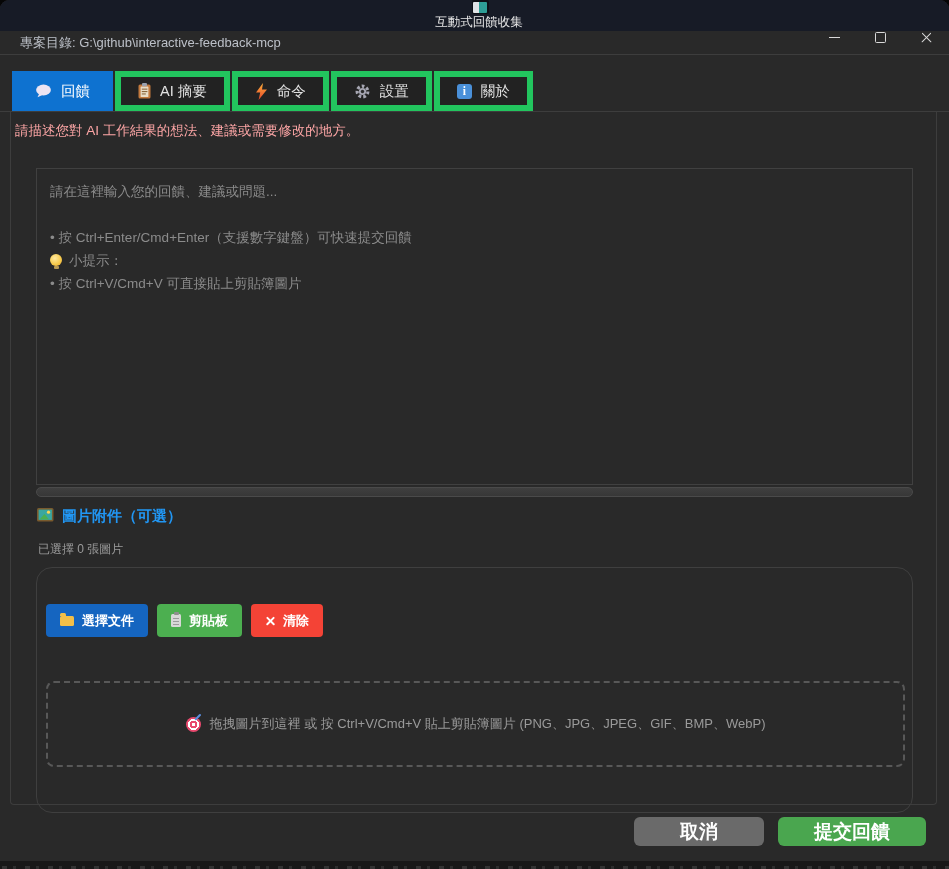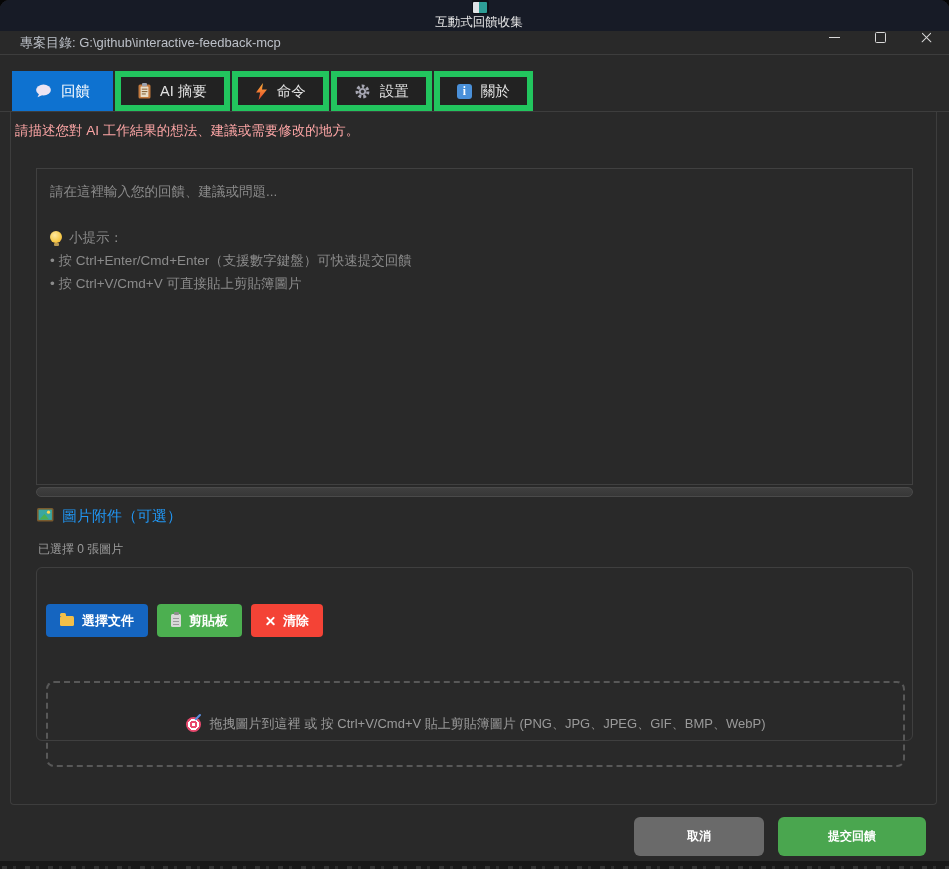--- a/index.html
+++ b/index.html
@@ -64,25 +64,25 @@
                  background:#b99a53; border-radius:1px; }
   .ta { position:absolute; inset:0; width:100%; height:100%; background:transparent;
         border:none; outline:none; resize:none; color:#e0e0e0; font-size:13.5px;
         font-family:inherit; padding:11px 13px; }
 
   .hscroll { position:absolute; left:25px; top:375px; width:877px; height:10px;
              border:1px solid #4a4a4a; border-radius:6px;
              background:linear-gradient(#3f3f3f,#373737); }
 
   .img-header { position:absolute; left:26px; top:395px; display:flex; align-items:center; gap:8px; }
-  .img-title { color:#2196f3; font-size:15px; font-weight:normal; }
+  .img-title { color:#2196f3; font-size:15px; font-weight:bold; }
   .img-count { position:absolute; left:27px; top:429px; color:#9c9c9c; font-size:12px; }
 
-  .groupbox { position:absolute; left:25px; top:455px; width:877px; height:174px;
-              border:1px solid #3f3f3f; border-radius:6px; }
+  .groupbox { position:absolute; left:25px; top:455px; width:877px; height:246px;
+              border:1px solid #3f3f3f; border-radius:16px; }
   .btn-row { position:absolute; left:9px; top:36px; display:flex; gap:9px; }
   .btn { display:flex; align-items:center; gap:8px; height:33px; padding:0 14px;
          border:none; border-radius:4px; color:#fff; font-size:13px; font-weight:bold;
          font-family:inherit; cursor:default; }
   .btn-blue  { background:#1565c0; }
   .btn-green { background:#4caf50; }
   .btn-red   { background:#f44336; }
 
   .folder { width:14px; height:10px; background:#f2bf49; border-radius:1.5px; position:relative; flex:none; }
   .folder::before { content:""; position:absolute; top:-3px; left:0; width:6px; height:3px;
@@ -102,22 +102,22 @@
               border:2px dashed #585858; border-radius:8px;
               display:flex; align-items:center; justify-content:center; gap:9px;
               color:#9a9a9a; font-size:13px; }
   .target { width:15px; height:15px; border-radius:50%; flex:none; position:relative;
             background:radial-gradient(circle, #ffffff 0 1.8px, #e8486d 1.8px 3.8px,
                        #ffffff 3.8px 5.6px, #e8486d 5.6px 7.5px); }
   .target::after { content:""; position:absolute; right:-1.5px; top:-1px; width:8px; height:2.4px;
                    background:#5a8fe0; border-radius:1px; transform:rotate(-45deg); }
 
   
-  .footer-btn { position:absolute; top:817px; height:39px; border:none; border-radius:6px;
-                color:#fff; font-size:12px; font-weight:bold; font-family:inherit; cursor:default; }
+  .footer-btn { position:absolute; top:817px; height:29px; border:none; border-radius:6px;
+                color:#fff; font-size:19px; font-weight:bold; font-family:inherit; cursor:default; }
   .btn-cancel { left:634px; width:130px; background:#6a6a6a; }
   .btn-submit { left:778px; width:148px; background:#4aa64f; }
 
   
   .desktop-strip { position:absolute; top:861px; left:0; width:949px; height:8px;
                    background:#181818; overflow:hidden; }
   .desktop-strip::after { content:""; position:absolute; bottom:0; left:2px; right:0; height:3px;
       background:repeating-linear-gradient(90deg, #4a4a4a 0 5px, transparent 5px 11px,
                  #3f3f3f 11px 14px, transparent 14px 23px); opacity:.55; }
 </style>
@@ -203,24 +203,24 @@
   </div>
 
   <div class="pane">
 
     <div class="desc">請描述您對 AI 工作結果的想法、建議或需要修改的地方。</div>
 
     <div class="ta-wrap">
       <div class="ph">
         <div>請在這裡輸入您的回饋、建議或問題...</div>
         <div class="ph-gap"></div>
+        <div>• 按 Ctrl+Enter/Cmd+Enter（支援數字鍵盤）可快速提交回饋</div>
         <div>
           <span class="bulb"></span><span>小提示：</span>
         </div>
-        <div>• 按 Ctrl+Enter/Cmd+Enter（支援數字鍵盤）可快速提交回饋</div>
         <div>• 按 Ctrl+V/Cmd+V 可直接貼上剪貼簿圖片</div>
       </div>
       <textarea class="ta" style=""></textarea>
     </div>
 
     <div class="hscroll"></div>
 
     <div class="img-header">
       <span>
         <svg width="17" height="14" viewBox="0 0 17 14">

